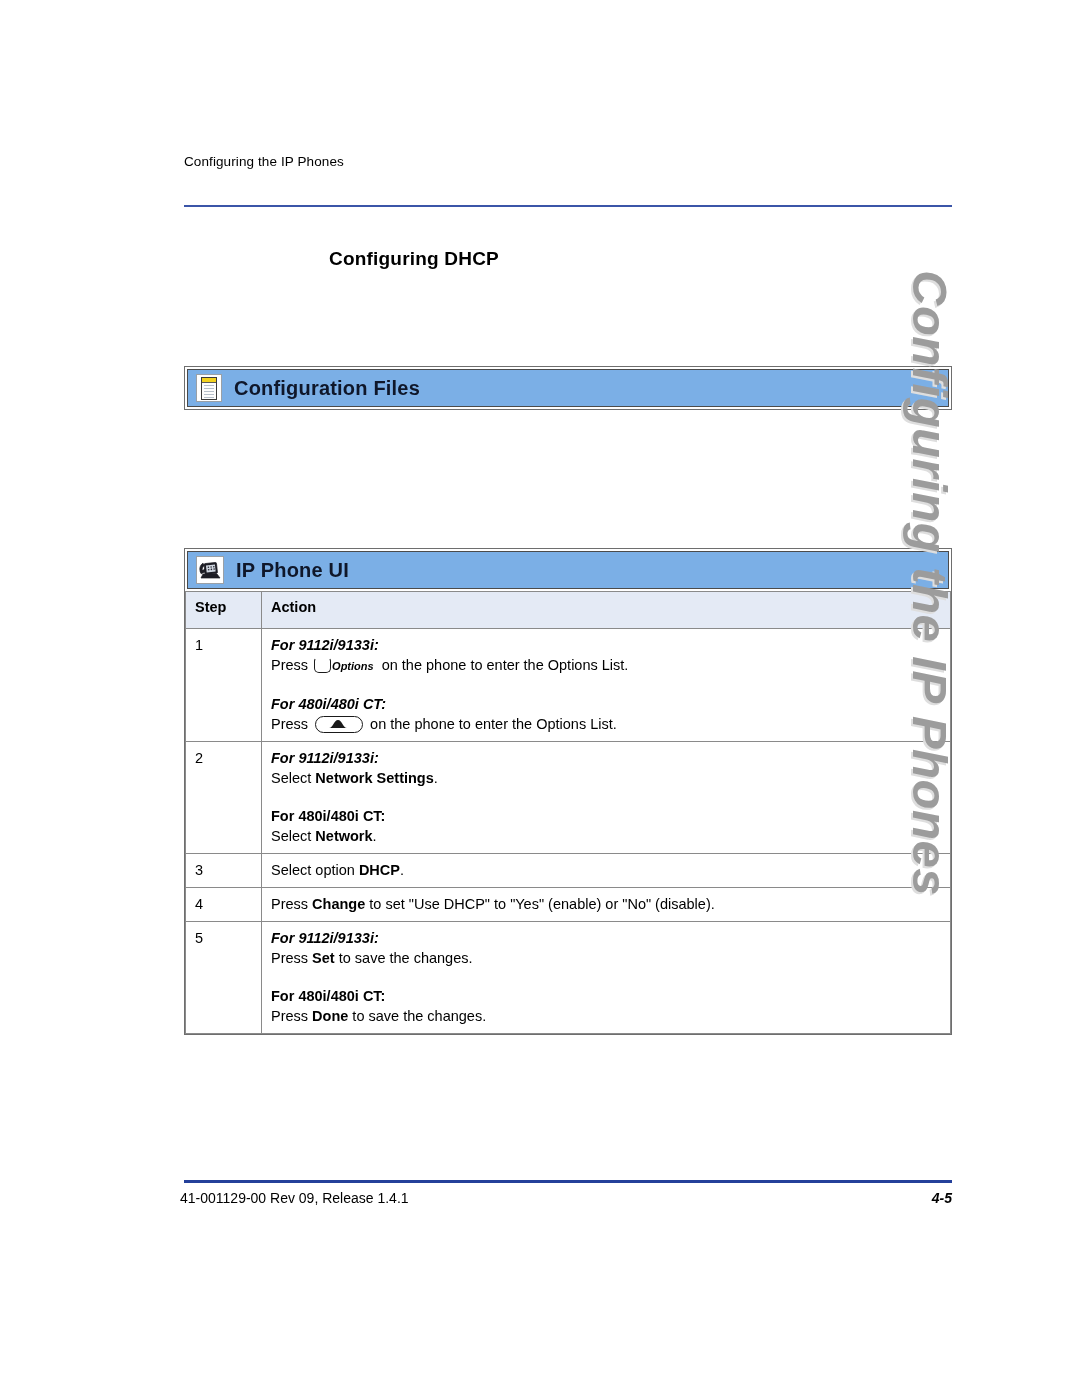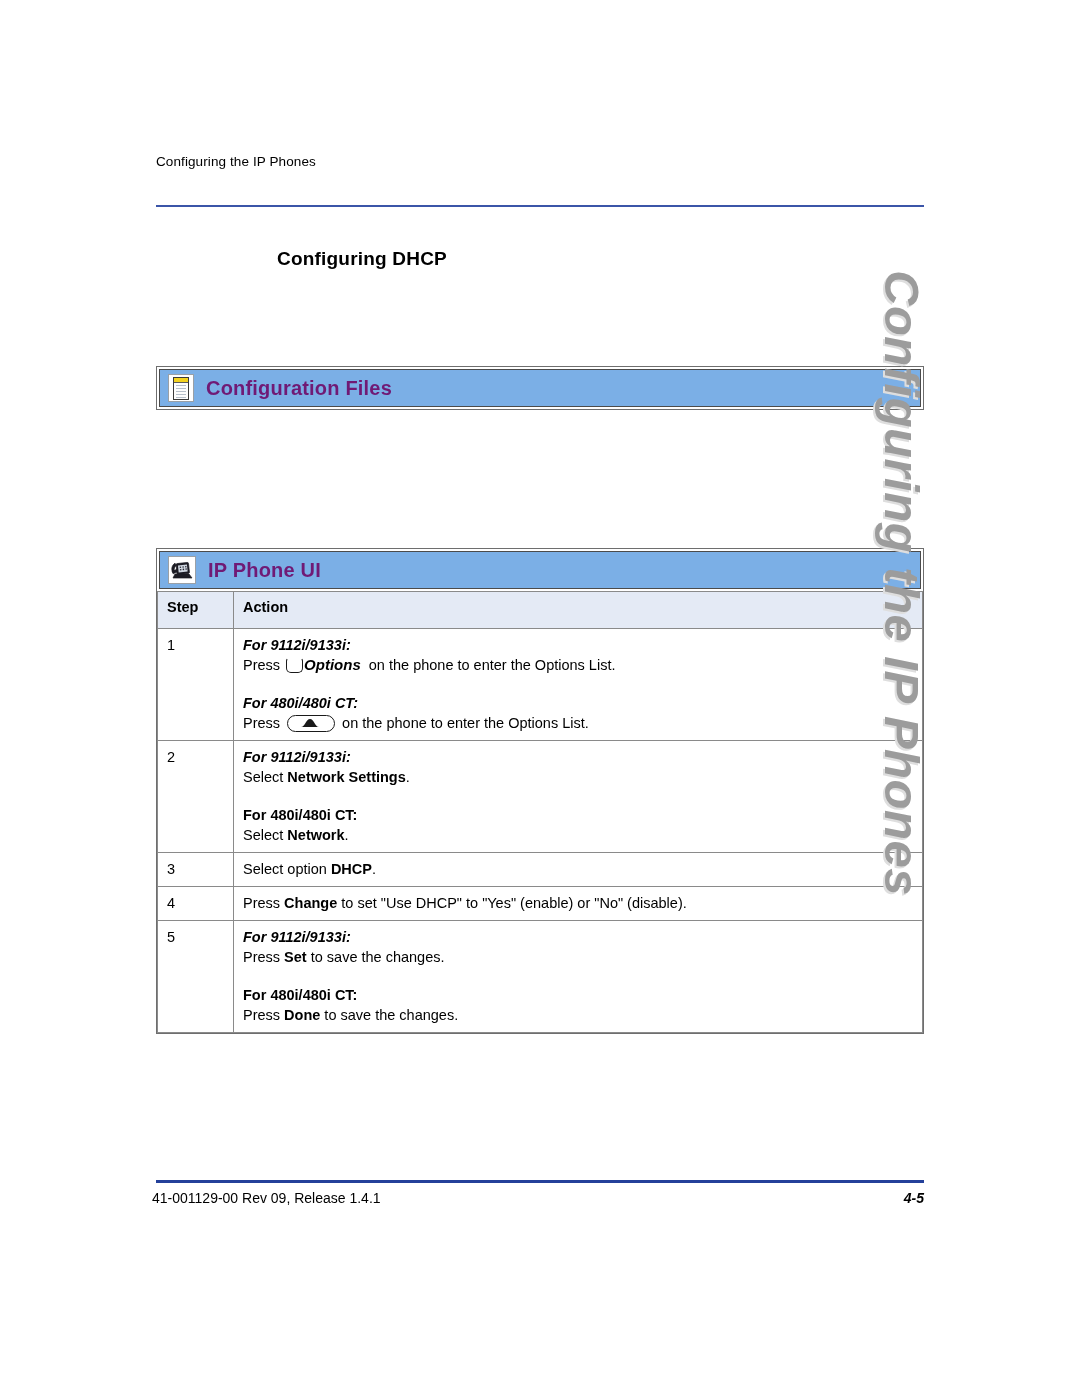--- a/index.html
+++ b/index.html
@@ -13,20 +13,21 @@
     position: relative;
     font-family: "Liberation Sans", sans-serif;
     color: #000000;
     overflow: hidden;
   }
 
   
   .page {
     position: absolute;
     inset: 0;
+    margin-left: 28px;
   }
 
   
   .runhead {
     position: absolute;
     left: 156px;
     top: 152px;
     width: 770px;
   }
   .runhead-line1 {
@@ -46,21 +47,21 @@
     left: 156px;
     top: 205px;
     width: 768px;
     height: 2px;
     background: #3b55a8;
   }
 
   
   .sec-heading {
     position: absolute;
-    left: 277px;
+    left: 301px;
     top: 248px;
     font-size: 19px;
     font-weight: bold;
     letter-spacing: .2px;
   }
   .body-para {
     position: absolute;
     left: 283px;
     top: 290px;
     width: 650px;
@@ -86,21 +87,21 @@
     display: flex;
     align-items: center;
     padding-left: 8px;
     margin: 2px;
   }
   .callout-hd-title {
     font-size: 20px;
     font-weight: bold;
     letter-spacing: .2px;
     margin-left: 12px;
-    color: #701a75;
+    color: #0f172a;
   }
   .callout-body {
     padding: 9px 10px 11px 10px;
     font-size: 14.5px;
     line-height: 21px;
   }
   .lnk { color: #2a2ad0; }
 
   
   .icon-box {
@@ -186,21 +187,21 @@
     height: 15px;
     border: 1.6px solid #1a1a1a;
     border-top-color: transparent;
     border-radius: 3px 3px 5px 5px;
     margin: 0 1px 0 2px;
     box-sizing: border-box;
   }
   .key-opt-lbl {
     font-weight: bold;
     font-style: italic;
-    font-size: 15px;
+    font-size: 11px;
     margin-right: 4px;
     text-align: right;
   }
   .key-oval {
     display: inline-block;
     vertical-align: -4px;
     width: 48px;
     height: 17px;
     border: 1.6px solid #1a1a1a;
     border-radius: 9px;

